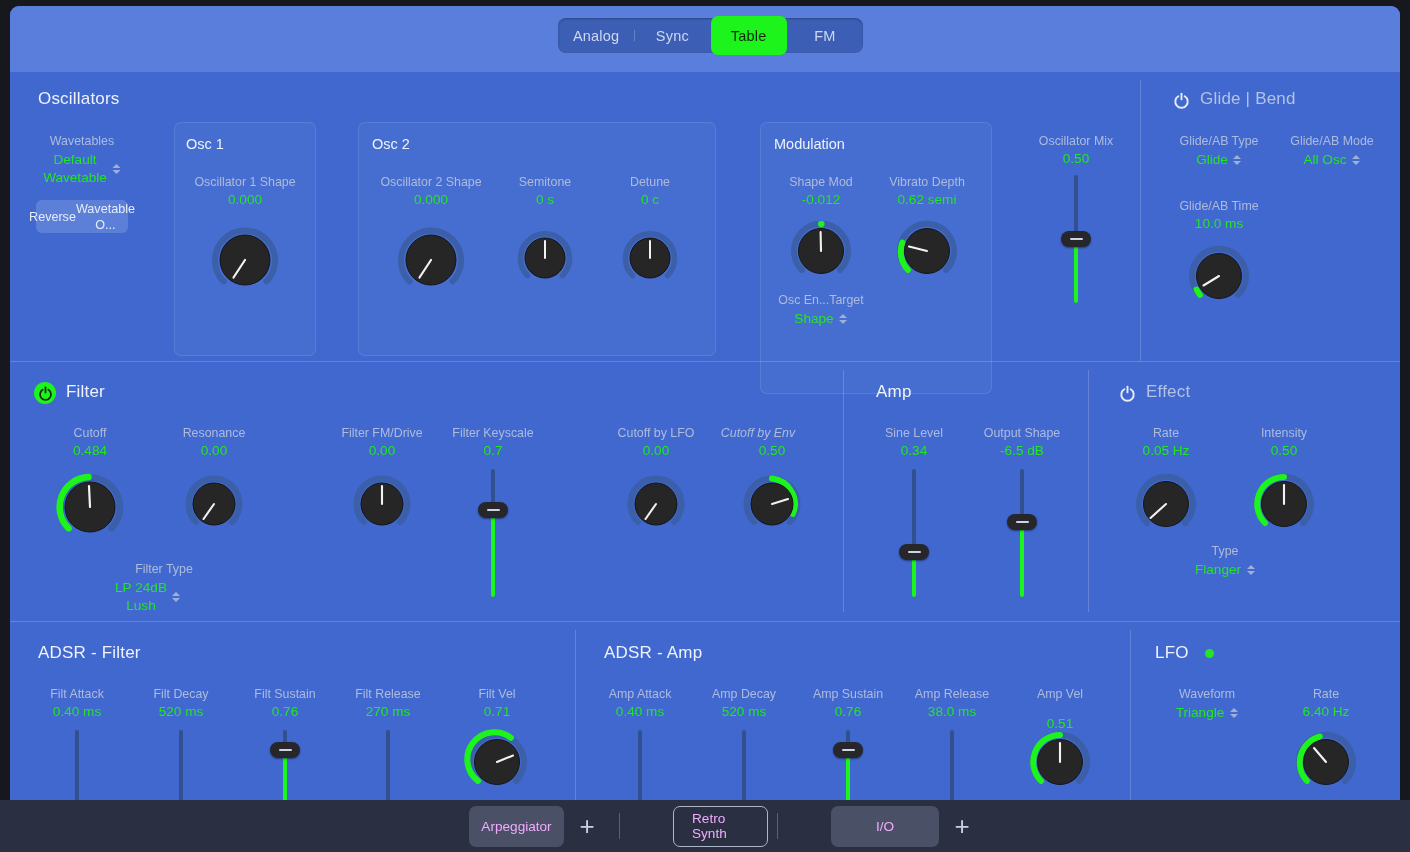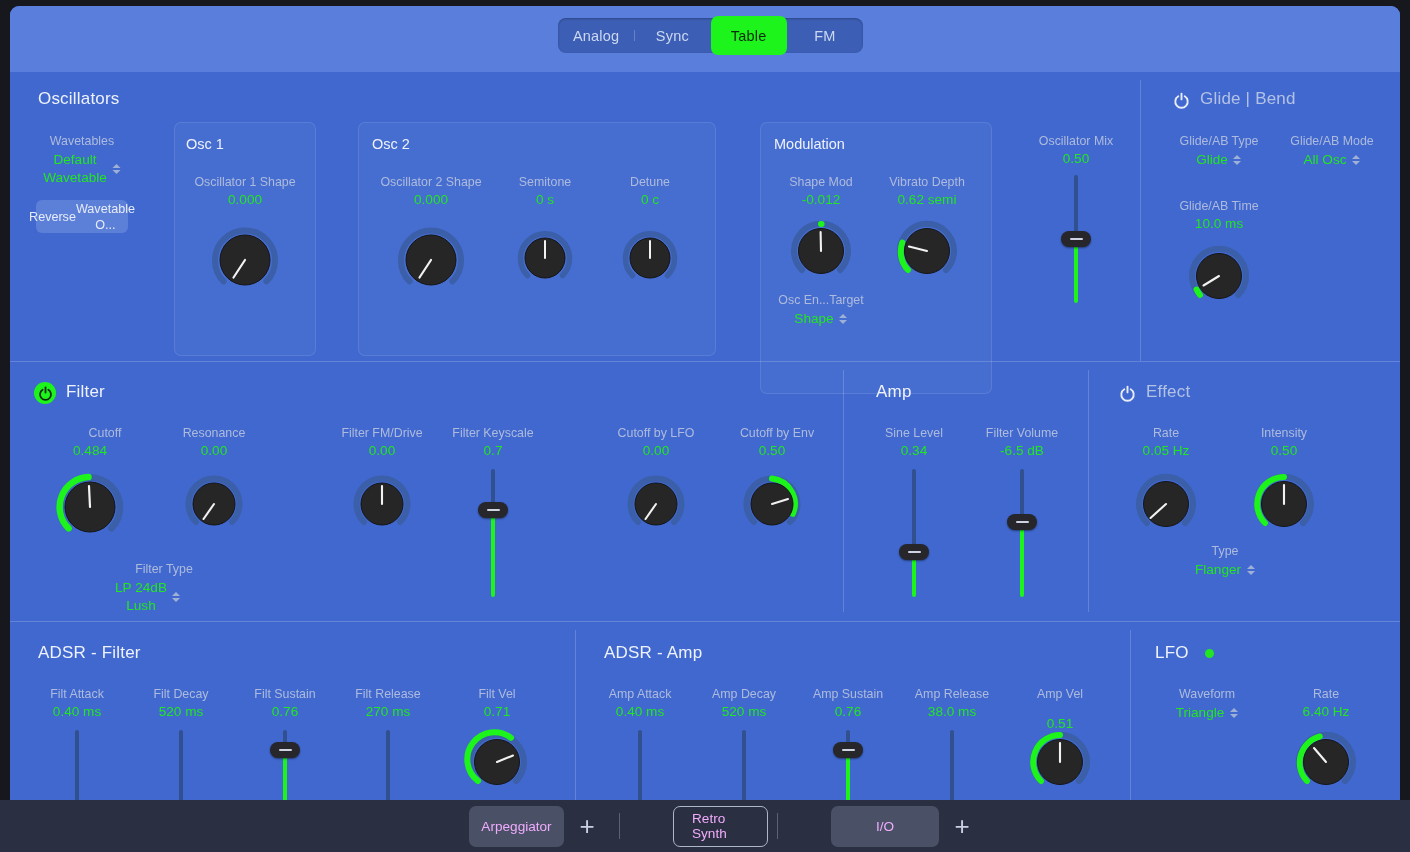--- a/index.html
+++ b/index.html
@@ -395,21 +395,21 @@
       </div>
 
       <div class="pwr on" style="left:24px; top:310px;">
         <svg width="15" height="15" viewBox="0 0 17 17">
           <path d="M 5.3 4.3 A 6.2 6.2 0 1 0 11.7 4.3" fill="none" stroke="#0d2a0d" stroke-width="2" stroke-linecap="round"></path>
           <line x1="8.5" y1="1.6" x2="8.5" y2="7.4" stroke="#0d2a0d" stroke-width="2" stroke-linecap="round"></line>
         </svg>
       </div>
       <div class="sect-title" style="left:56px; top:310px;">Filter</div>
 
-      <div class="plabel" style="left:80px; top:354px;margin-left:15px;">Cutoff</div>
+      <div class="plabel" style="left:80px; top:354px;">Cutoff</div>
       <div class="pvalue" style="left:80px; top:371px;">0.484</div>
       <div class="knob" style="left:80px; top:397px;">
         <svg width="76" height="76" viewBox="0 0 76 76">
           <path d="M 16.6 59.4 A 30 30 0 1 1 59.4 59.4" fill="none" stroke="#3b5fa8" stroke-width="6.5" stroke-linecap="round"></path>
           <path d="M 16.6 59.4 A 30 30 0 0 1 36.5 8.05" fill="none" stroke="#1cf41c" stroke-width="6.5" stroke-linecap="round"></path>
           <circle cx="38" cy="38" r="25" fill="#262626" stroke="#151515" stroke-width="1"></circle>
           <line x1="38" y1="38" x2="37" y2="17" stroke="#f2f2f2" stroke-width="2.2" stroke-linecap="round"></line>
         </svg>
       </div>
       <div class="plabel" style="left:154px; top:490px;">Filter Type</div>
@@ -457,21 +457,21 @@
       <div class="plabel" style="left:646px; top:354px;">Cutoff by LFO</div>
       <div class="pvalue" style="left:646px; top:371px;">0.00</div>
       <div class="knob" style="left:646px; top:400px;">
         <svg width="64" height="64" viewBox="0 0 64 64">
           <path d="M 14 50 A 25.5 25.5 0 1 1 50 50" fill="none" stroke="#3b5fa8" stroke-width="6" stroke-linecap="round"></path>
           <circle cx="32" cy="32" r="21" fill="#262626" stroke="#151515" stroke-width="1"></circle>
           <line x1="32" y1="32" x2="21.5" y2="47" stroke="#f2f2f2" stroke-width="2.1" stroke-linecap="round"></line>
         </svg>
       </div>
 
-      <div class="plabel" style="left:767px; top:354px;">Cutoff by Env</div>
+      <div class="plabel" style="left:748px; top:354px;font-style:italic;">Cutoff by Env</div>
       <div class="pvalue" style="left:762px; top:371px;">0.50</div>
       <div class="knob" style="left:762px; top:400px;">
         <svg width="64" height="64" viewBox="0 0 64 64">
           <path d="M 14 50 A 25.5 25.5 0 1 1 50 50" fill="none" stroke="#3b5fa8" stroke-width="6" stroke-linecap="round"></path>
           <path d="M 32 6.5 A 25.5 25.5 0 0 1 52.8 41.8" fill="none" stroke="#1cf41c" stroke-width="6" stroke-linecap="round"></path>
           <circle cx="32" cy="32" r="21" fill="#262626" stroke="#151515" stroke-width="1"></circle>
           <line x1="32" y1="32" x2="48" y2="27" stroke="#f2f2f2" stroke-width="2.1" stroke-linecap="round"></line>
         </svg>
       </div>
 
@@ -480,21 +480,21 @@
       <div class="plabel" style="left:904px; top:354px;">Sine Level</div>
       <div class="pvalue" style="left:904px; top:371px;">0.34</div>
       <div class="slider" style="left:904px; top:397px; height:128px;">
         <div class="strack" style="top:0; height:84px;"></div>
         <div class="sfill" style="top:84px; height:44px;"></div>
         <div class="sthumb" style="top:75px;">
             <i></i>
           </div>
       </div>
 
-      <div class="plabel" style="left:1012px; top:354px;">Filter Volume</div>
+      <div class="plabel" style="left:1012px; top:354px;">Output Shape</div>
       <div class="pvalue" style="left:1012px; top:371px;">-6.5 dB</div>
       <div class="slider" style="left:1012px; top:397px; height:128px;">
         <div class="strack" style="top:0; height:53px;"></div>
         <div class="sfill" style="top:53px; height:75px;"></div>
         <div class="sthumb" style="top:45px;">
             <i></i>
           </div>
       </div>
 
       <div class="pwr off" style="left:1106px; top:310px;">

